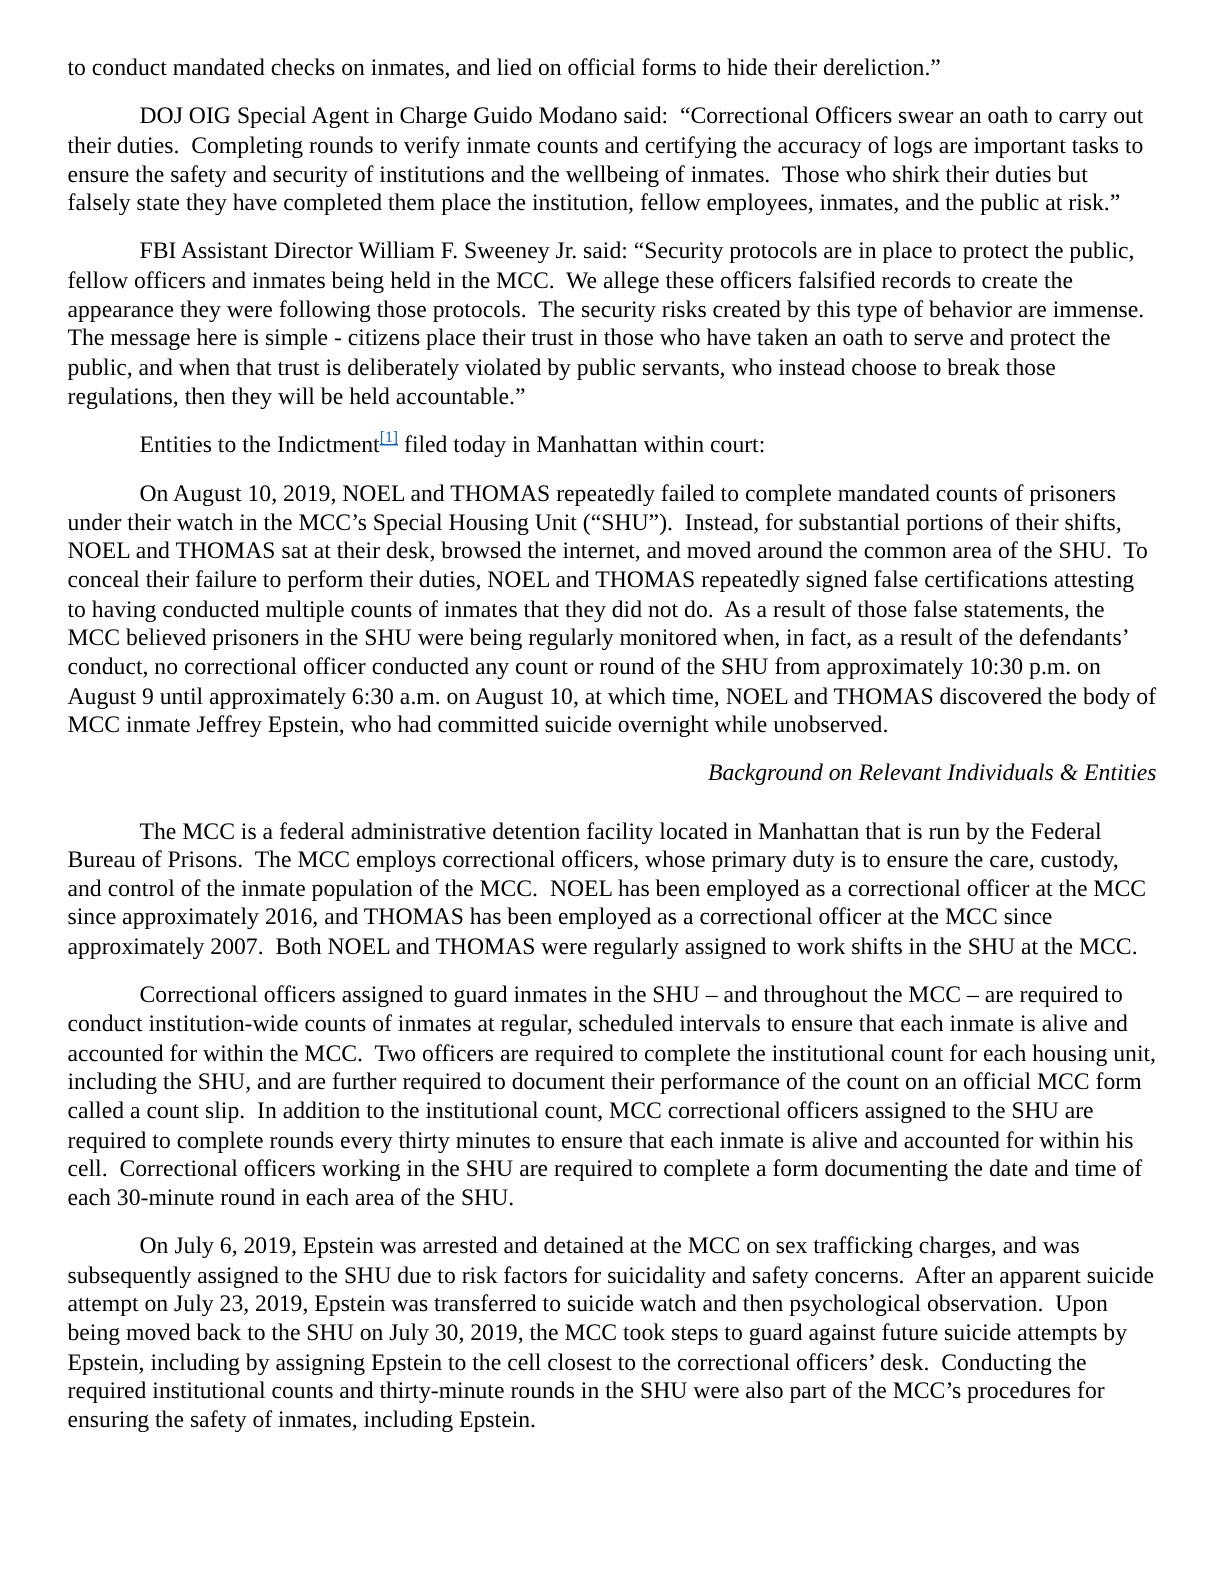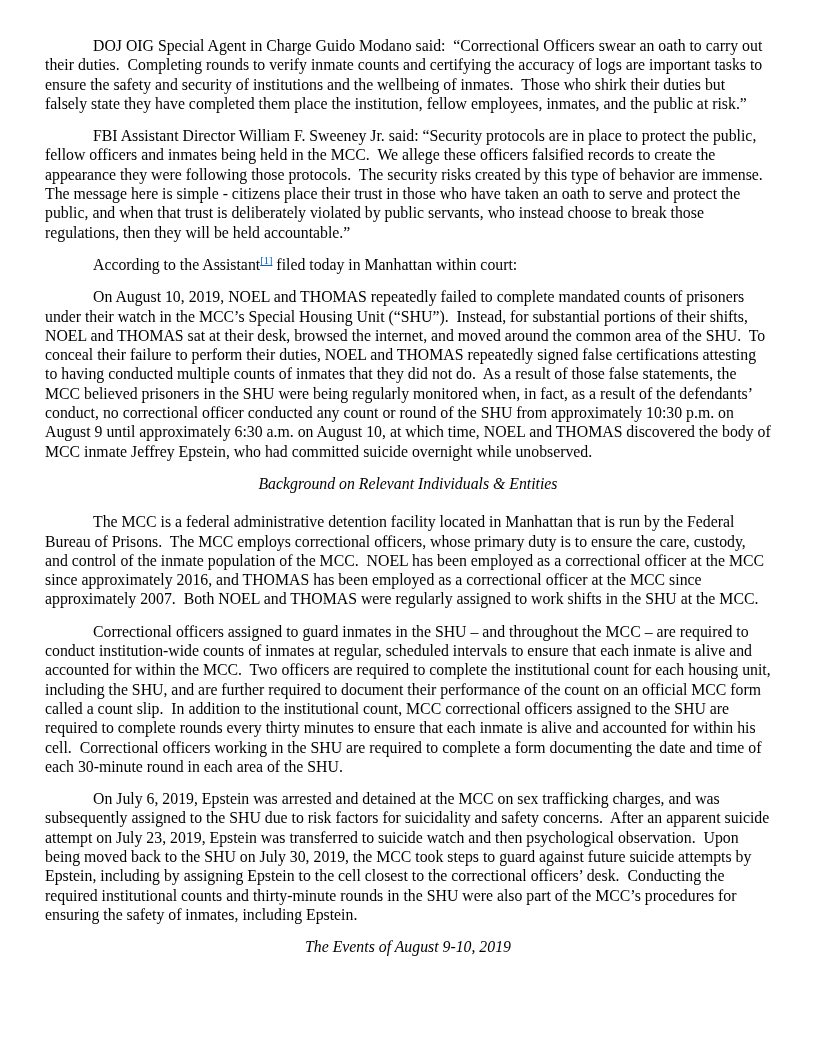--- a/index.html
+++ b/index.html
@@ -22,52 +22,52 @@
   .para {
     margin: 0 0 13px 0;
     text-indent: 48px;
     white-space: pre-wrap;
   }
   .para.no-indent {
     text-indent: 0;
   }
   .section-heading {
     margin: 6px 0 19px 0;
-    text-align: center;
+    text-align: right;
     font-style: italic;
     font-weight: normal;
     font-size: 15.8px;
     line-height: 19.3px;
   }
   sup.footnote {
     font-size: 10.5px;
     line-height: 0;
   }
   sup.footnote a {
     color: var(--link, #0563C1);
     text-decoration: underline;
   }
 </style>
 </head>
 <body>
 
 <div class="page">
 
+  <p class="para no-indent">to conduct mandated checks on inmates, and lied on official forms to hide their dereliction.”</p>
 
   <p class="para">DOJ OIG Special Agent in Charge Guido Modano said:  “Correctional Officers swear an oath to carry out their duties.  Completing rounds to verify inmate counts and certifying the accuracy of logs are important tasks to ensure the safety and security of institutions and the wellbeing of inmates.  Those who shirk their duties but falsely state they have completed them place the institution, fellow employees, inmates, and the public at risk.”</p>
 
   <p class="para">FBI Assistant Director William F. Sweeney Jr. said: “Security protocols are in place to protect the public, fellow officers and inmates being held in the MCC.  We allege these officers falsified records to create the appearance they were following those protocols.  The security risks created by this type of behavior are immense. The message here is simple - citizens place their trust in those who have taken an oath to serve and protect the public, and when that trust is deliberately violated by public servants, who instead choose to break those regulations, then they will be held accountable.”</p>
 
-  <p class="para"><span>According to the Assistant</span><sup class="footnote"><a href="#">[1]</a></sup><span> filed today in Manhattan within court:</span></p>
+  <p class="para"><span>Entities to the Indictment</span><sup class="footnote"><a href="#">[1]</a></sup><span> filed today in Manhattan within court:</span></p>
 
   <p class="para">On August 10, 2019, NOEL and THOMAS repeatedly failed to complete mandated counts of prisoners under their watch in the MCC’s Special Housing Unit (“SHU”).  Instead, for substantial portions of their shifts, NOEL and THOMAS sat at their desk, browsed the internet, and moved around the common area of the SHU.  To conceal their failure to perform their duties, NOEL and THOMAS repeatedly signed false certifications attesting to having conducted multiple counts of inmates that they did not do.  As a result of those false statements, the MCC believed prisoners in the SHU were being regularly monitored when, in fact, as a result of the defendants’ conduct, no correctional officer conducted any count or round of the SHU from approximately 10:30 p.m. on August 9 until approximately 6:30 a.m. on August 10, at which time, NOEL and THOMAS discovered the body of MCC inmate Jeffrey Epstein, who had committed suicide overnight while unobserved.</p>
 
   <h2 class="section-heading">Background on Relevant Individuals &amp; Entities</h2>
 
   <p class="para">The MCC is a federal administrative detention facility located in Manhattan that is run by the Federal Bureau of Prisons.  The MCC employs correctional officers, whose primary duty is to ensure the care, custody, and control of the inmate population of the MCC.  NOEL has been employed as a correctional officer at the MCC since approximately 2016, and THOMAS has been employed as a correctional officer at the MCC since approximately 2007.  Both NOEL and THOMAS were regularly assigned to work shifts in the SHU at the MCC.</p>
 
   <p class="para">Correctional officers assigned to guard inmates in the SHU – and throughout the MCC – are required to conduct institution-wide counts of inmates at regular, scheduled intervals to ensure that each inmate is alive and accounted for within the MCC.  Two officers are required to complete the institutional count for each housing unit, including the SHU, and are further required to document their performance of the count on an official MCC form called a count slip.  In addition to the institutional count, MCC correctional officers assigned to the SHU are required to complete rounds every thirty minutes to ensure that each inmate is alive and accounted for within his cell.  Correctional officers working in the SHU are required to complete a form documenting the date and time of each 30-minute round in each area of the SHU.</p>
 
   <p class="para">On July 6, 2019, Epstein was arrested and detained at the MCC on sex trafficking charges, and was subsequently assigned to the SHU due to risk factors for suicidality and safety concerns.  After an apparent suicide attempt on July 23, 2019, Epstein was transferred to suicide watch and then psychological observation.  Upon being moved back to the SHU on July 30, 2019, the MCC took steps to guard against future suicide attempts by Epstein, including by assigning Epstein to the cell closest to the correctional officers’ desk.  Conducting the required institutional counts and thirty-minute rounds in the SHU were also part of the MCC’s procedures for ensuring the safety of inmates, including Epstein.</p>
 
-  <h2 class="section-heading">The Events of August 9-10, 2019</h2>
 
 </div>
 
 </body></html>

